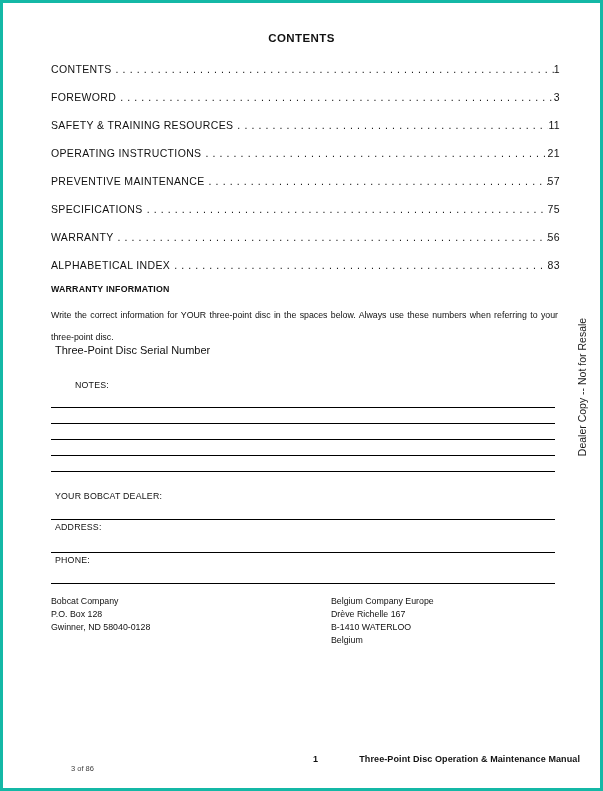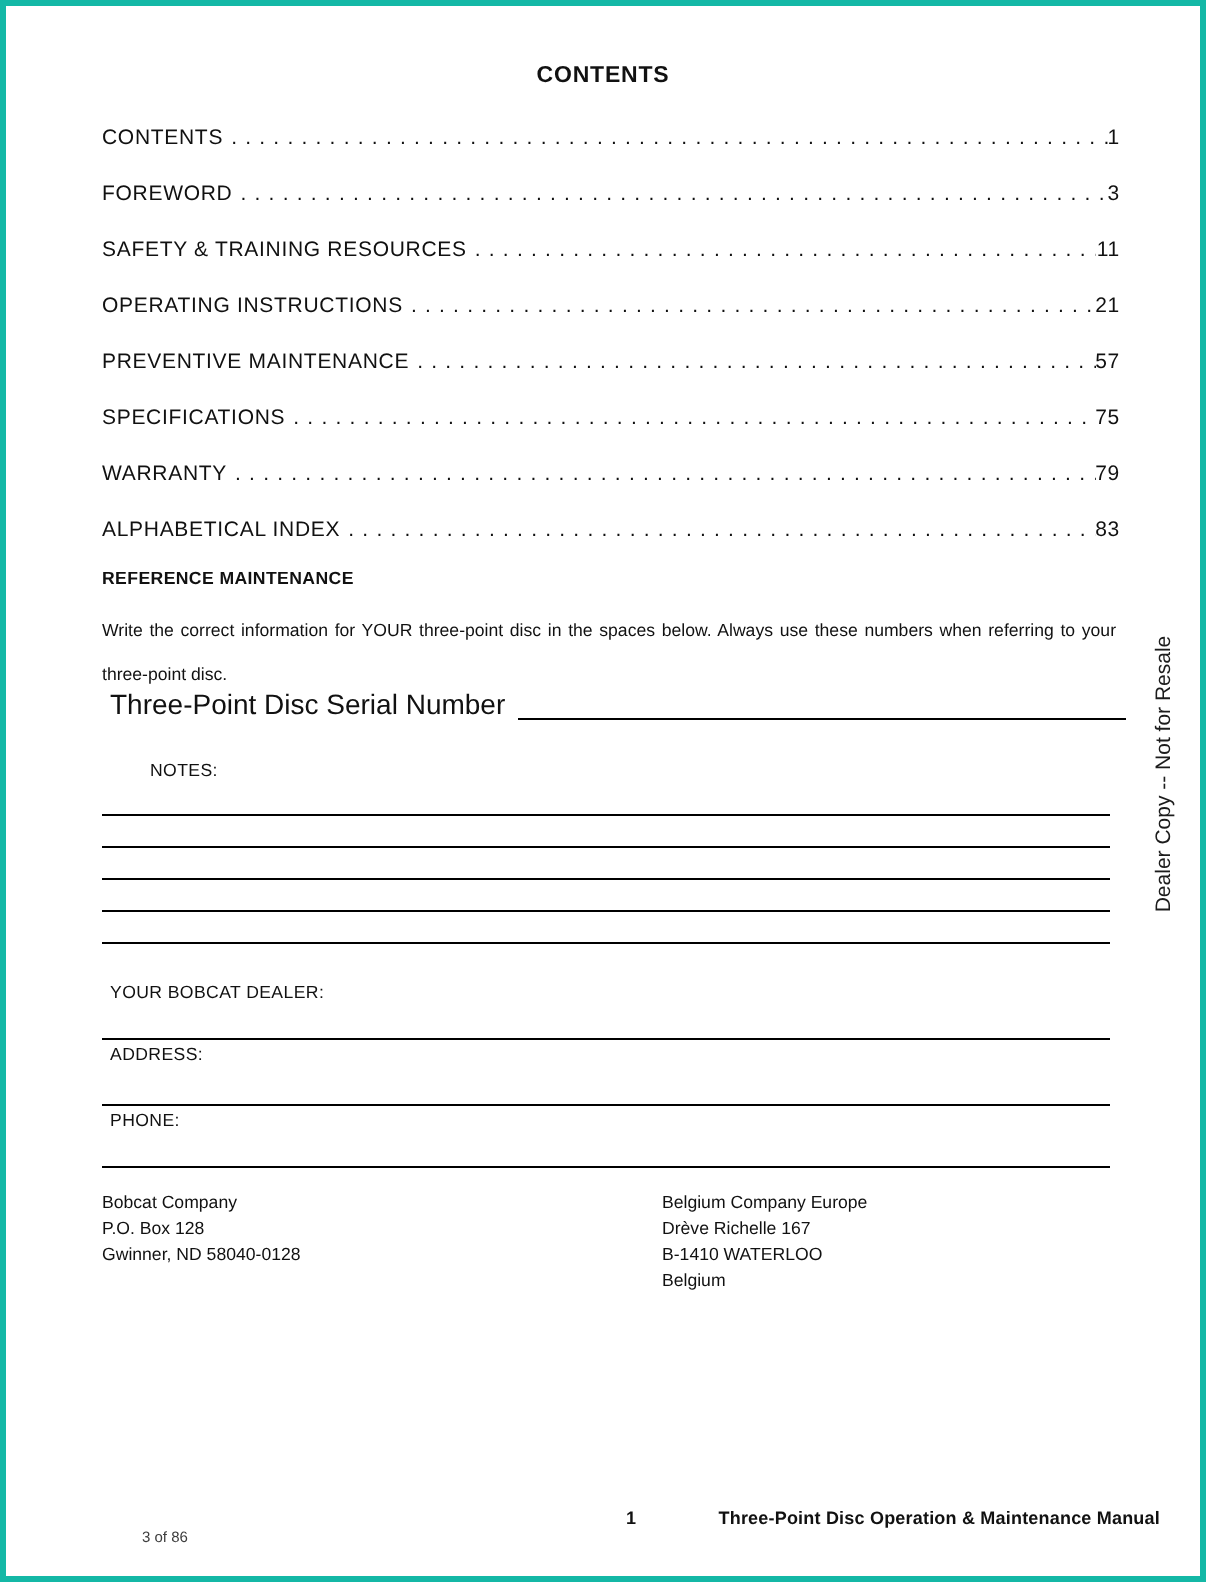--- a/index.html
+++ b/index.html
@@ -61,22 +61,23 @@
     width: 507px;
     font-size: 8.8px;
     line-height: 22px;
     text-align: justify;
   }
   .serial-row {
     position: absolute;
     top: 341px; left: 52px;
     width: 508px;
     display: flex;
-    align-items: center;
-    font-size: 14px;
+    align-items: flex-start;
+    font-size: 11px;
+    flex-direction: column;
   }
   .serial-label { white-space: nowrap; padding-bottom: 1px; }
   .write-line {
     flex: 1;
     border-bottom: 1.5px solid #000;
     height: 13px;
     margin-left: 6px;
   }
   .notes-label {
     position: absolute;
@@ -175,30 +176,30 @@
         <span class="toc-page">57</span>
     </div>
     <div class="toc-row">
       <span class="toc-label">SPECIFICATIONS</span>
         <span class="dots">. . . . . . . . . . . . . . . . . . . . . . . . . . . . . . . . . . . . . . . . . . . . . . . . . . . . . . . . . . . . . . . . . . . . . . . . . . . . . . . . . . . . . . . . . . . . . . . . . . . . . . . . . . . . . . . . . . . . . . . . . . . . . . . . . . . . . . . . . . . . . . . . . . . . . . </span>
         <span class="toc-page">75</span>
     </div>
     <div class="toc-row">
       <span class="toc-label">WARRANTY</span>
         <span class="dots">. . . . . . . . . . . . . . . . . . . . . . . . . . . . . . . . . . . . . . . . . . . . . . . . . . . . . . . . . . . . . . . . . . . . . . . . . . . . . . . . . . . . . . . . . . . . . . . . . . . . . . . . . . . . . . . . . . . . . . . . . . . . . . . . . . . . . . . . . . . . . . . . . . . . . . </span>
-        <span class="toc-page">79</span>
+        <span class="toc-page">56</span>
     </div>
     <div class="toc-row">
       <span class="toc-label">ALPHABETICAL INDEX</span>
         <span class="dots">. . . . . . . . . . . . . . . . . . . . . . . . . . . . . . . . . . . . . . . . . . . . . . . . . . . . . . . . . . . . . . . . . . . . . . . . . . . . . . . . . . . . . . . . . . . . . . . . . . . . . . . . . . . . . . . . . . . . . . . . . . . . . . . . . . . . . . . . . . . . . . . . . . . . . . </span>
         <span class="toc-page">83</span>
     </div>
   </div>
 
-  <div class="ref-heading">REFERENCE MAINTENANCE</div>
+  <div class="ref-heading">WARRANTY INFORMATION</div>
 
   <div class="ref-text">Write the correct information for YOUR three-point disc in the spaces below. Always use these numbers when referring to your three-point disc.</div>
 
   <div class="serial-row">
     <span class="serial-label">Three-Point Disc Serial Number</span>
     <span class="write-line"></span>
   </div>
 
   <div class="notes-label">NOTES:</div>
 

